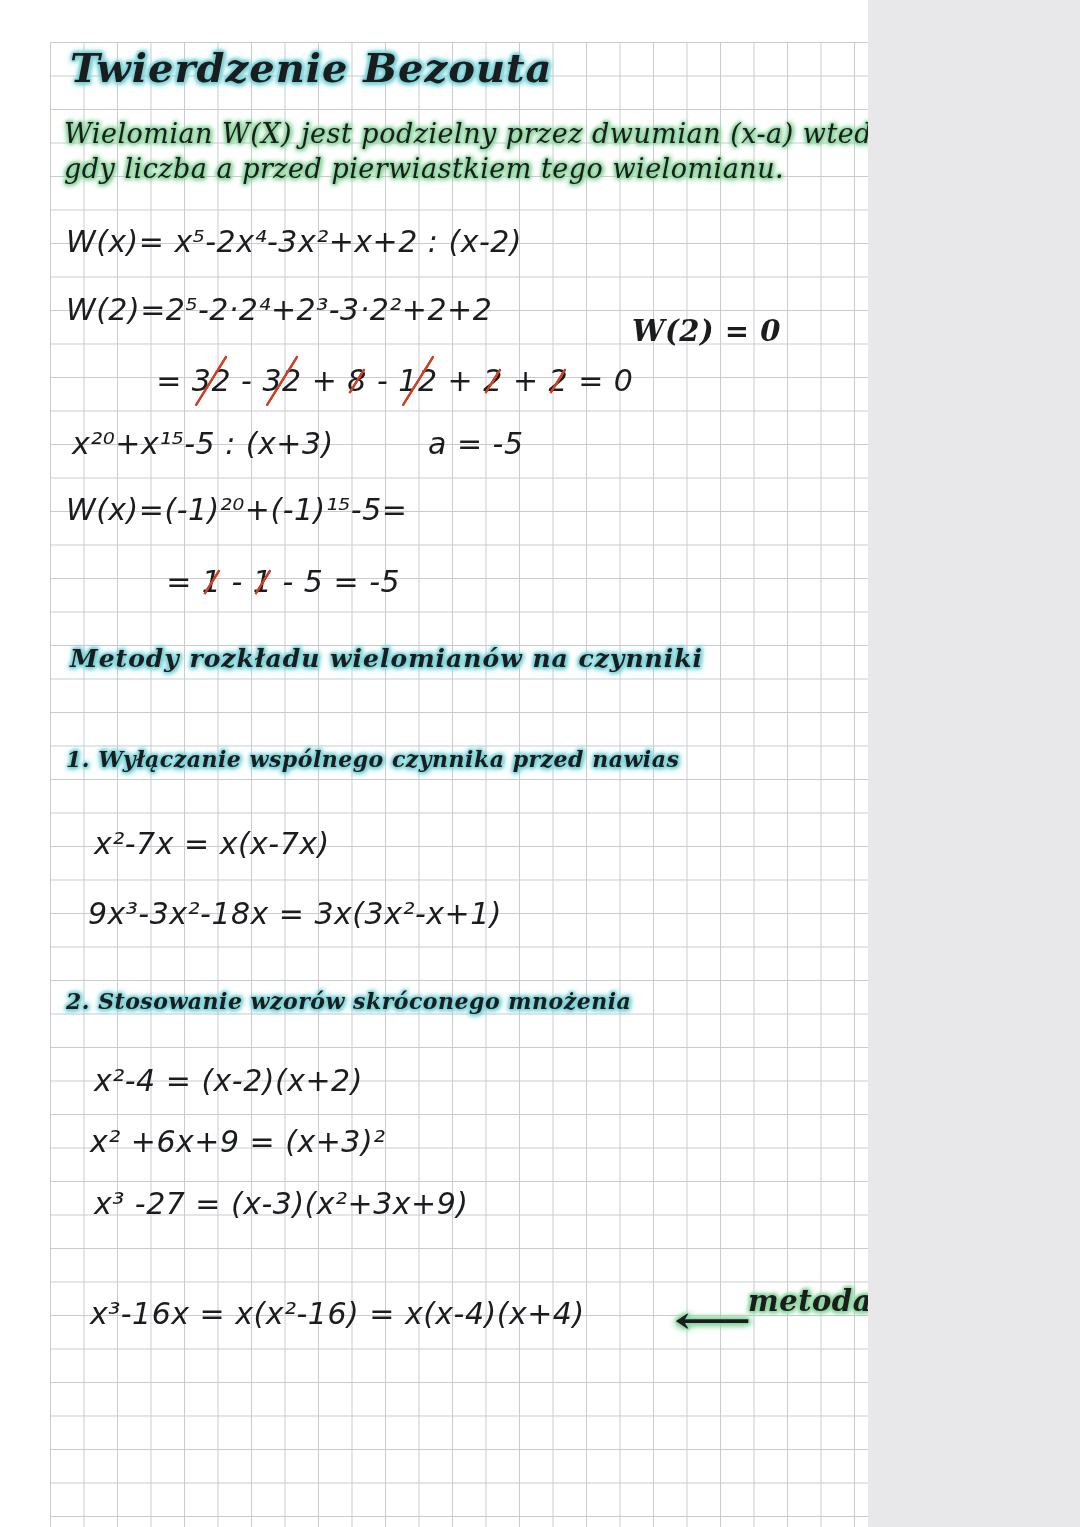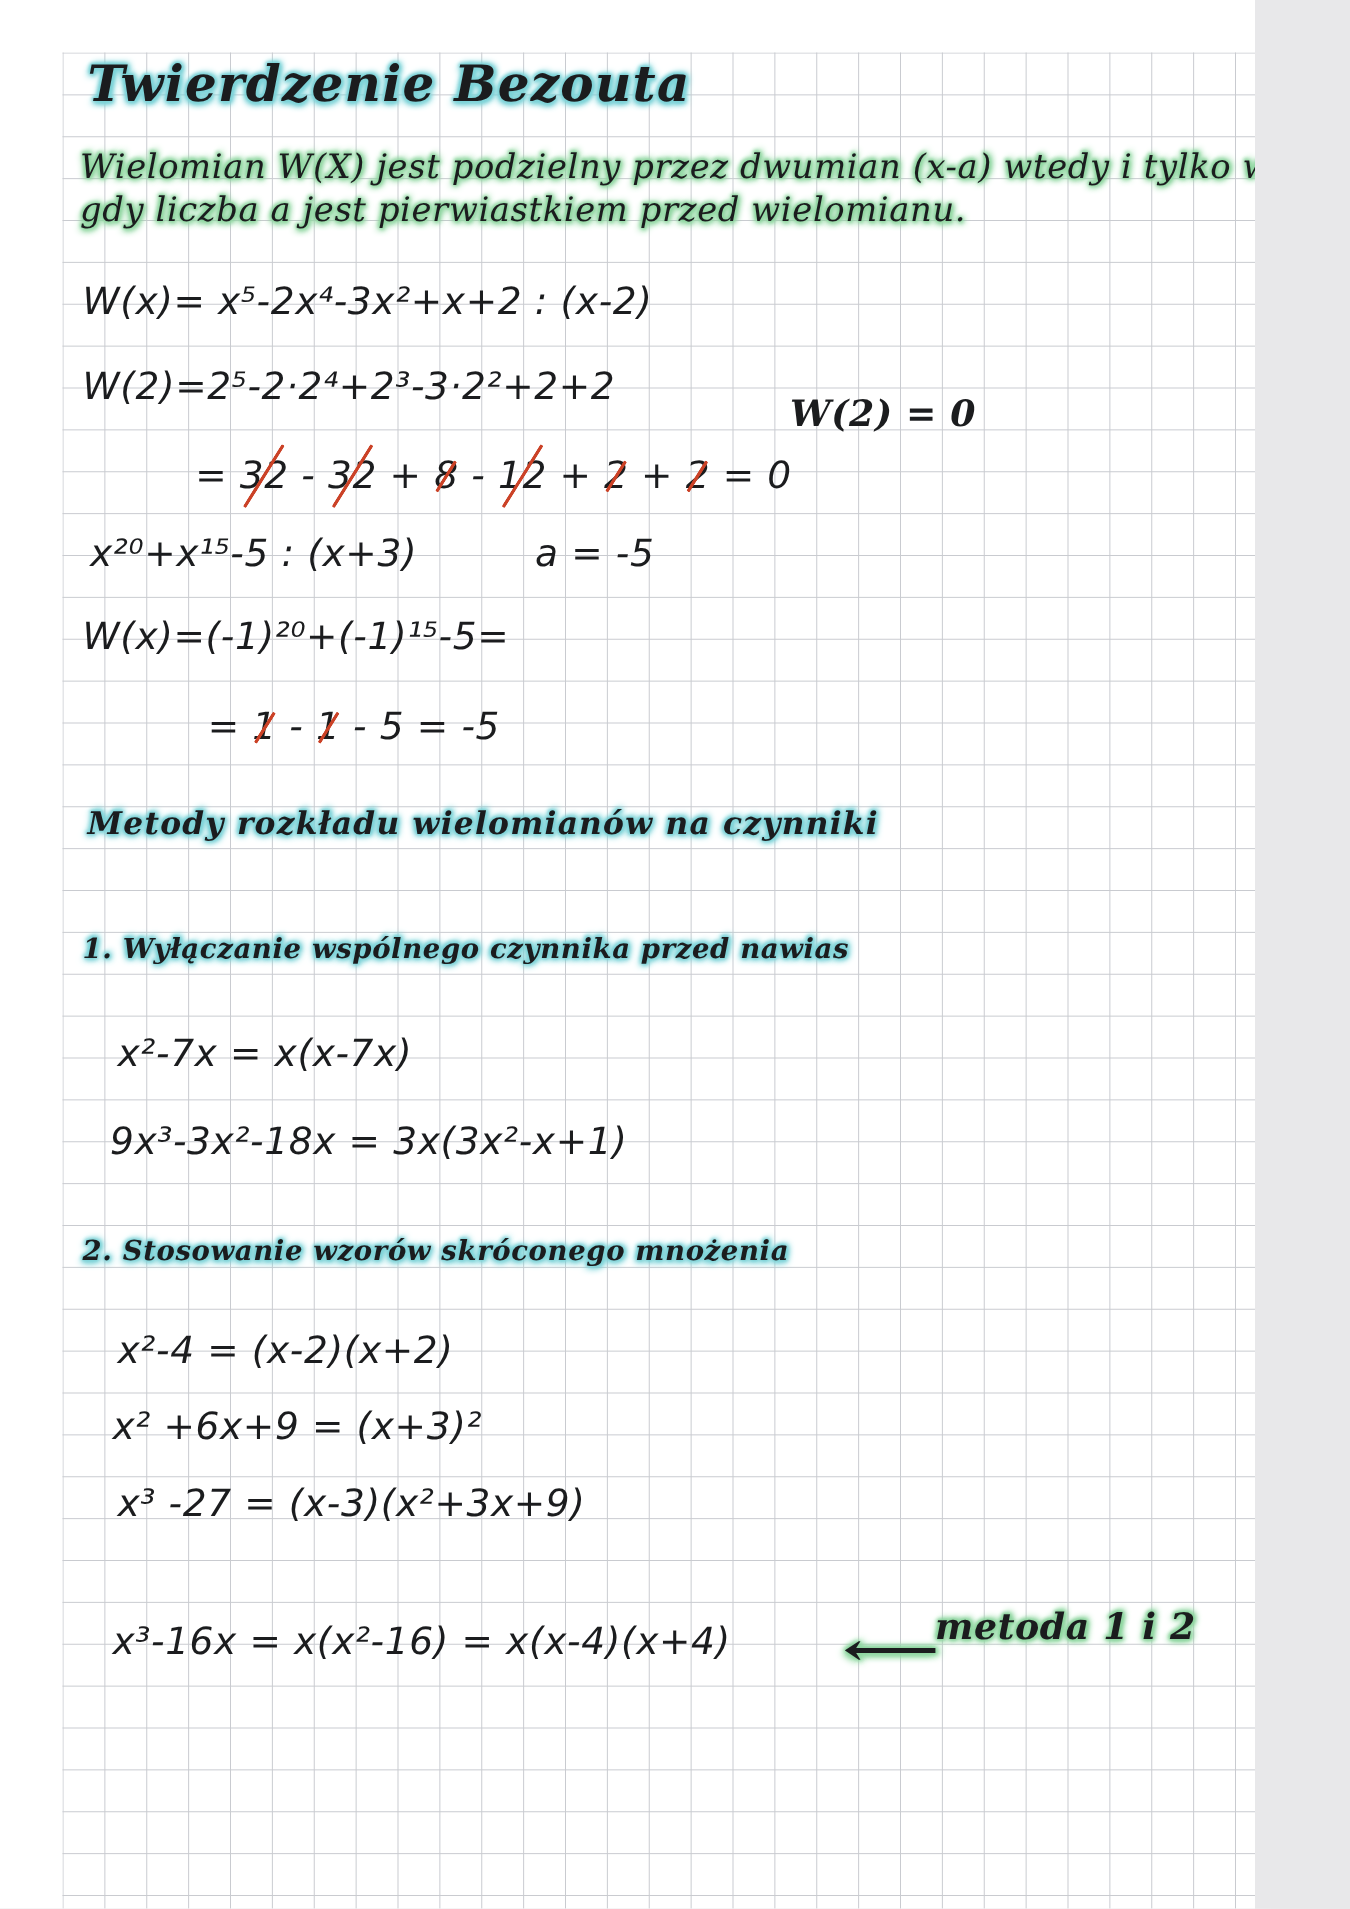--- a/index.html
+++ b/index.html
@@ -1,18 +1,18 @@
 <!DOCTYPE html>
 <html><head>
 <meta charset="utf-8">
 <style>
   html, body { margin: 0; padding: 0; background: #e8e8ea; }
   .paper {
     position: relative;
-    width: 1004px;
+    width: 868px;
     height: 1527px;
     background: #ffffff;
     overflow: hidden;
     font-family: "DejaVu Serif", serif;
     color: #1b1c1e;
   }
   .grid {
     position: absolute;
     left: 50px;
     top: 42px;
@@ -88,21 +88,21 @@
 </style>
 </head>
 <body>
 
 <div class="paper">
   <div class="grid"></div>
 
   <div class="line title hl-cyan" style="left:70px; top:44px;">Twierdzenie Bezouta</div>
 
   <div class="line stmt hl-green" style="left:64px; top:118px;">Wielomian W(X) jest podzielny przez dwumian (x-a) wtedy i tylko wtedy,</div>
-  <div class="line stmt hl-green" style="left:64px; top:153px;">gdy liczba a jest pierwiastkiem przed wielomianu.</div>
+  <div class="line stmt hl-green" style="left:64px; top:153px;">gdy liczba a przed pierwiastkiem tego wielomianu.</div>
 
   <div class="line eq" style="left:66px; top:212px;">W(x)= x⁵-2x⁴-3x²+x+2 : (x-2)</div>
 
   <div class="line eq" style="left:66px; top:280px;">W(2)=2⁵-2·2⁴+2³-3·2²+2+2</div>
 
   <div class="line eq" style="left:116px; top:316px;">
     <span>= </span><span class="struck">32</span><span> - </span><span class="struck">32</span><span> + </span><span class="struck">8</span><span> - </span><span class="struck">12</span><span> + </span><span class="struck">2</span><span> + </span><span class="struck">2</span><span> = 0</span>
   </div>
 
   <div class="line note" style="left:632px; top:314px;">W(2) = 0</div>

